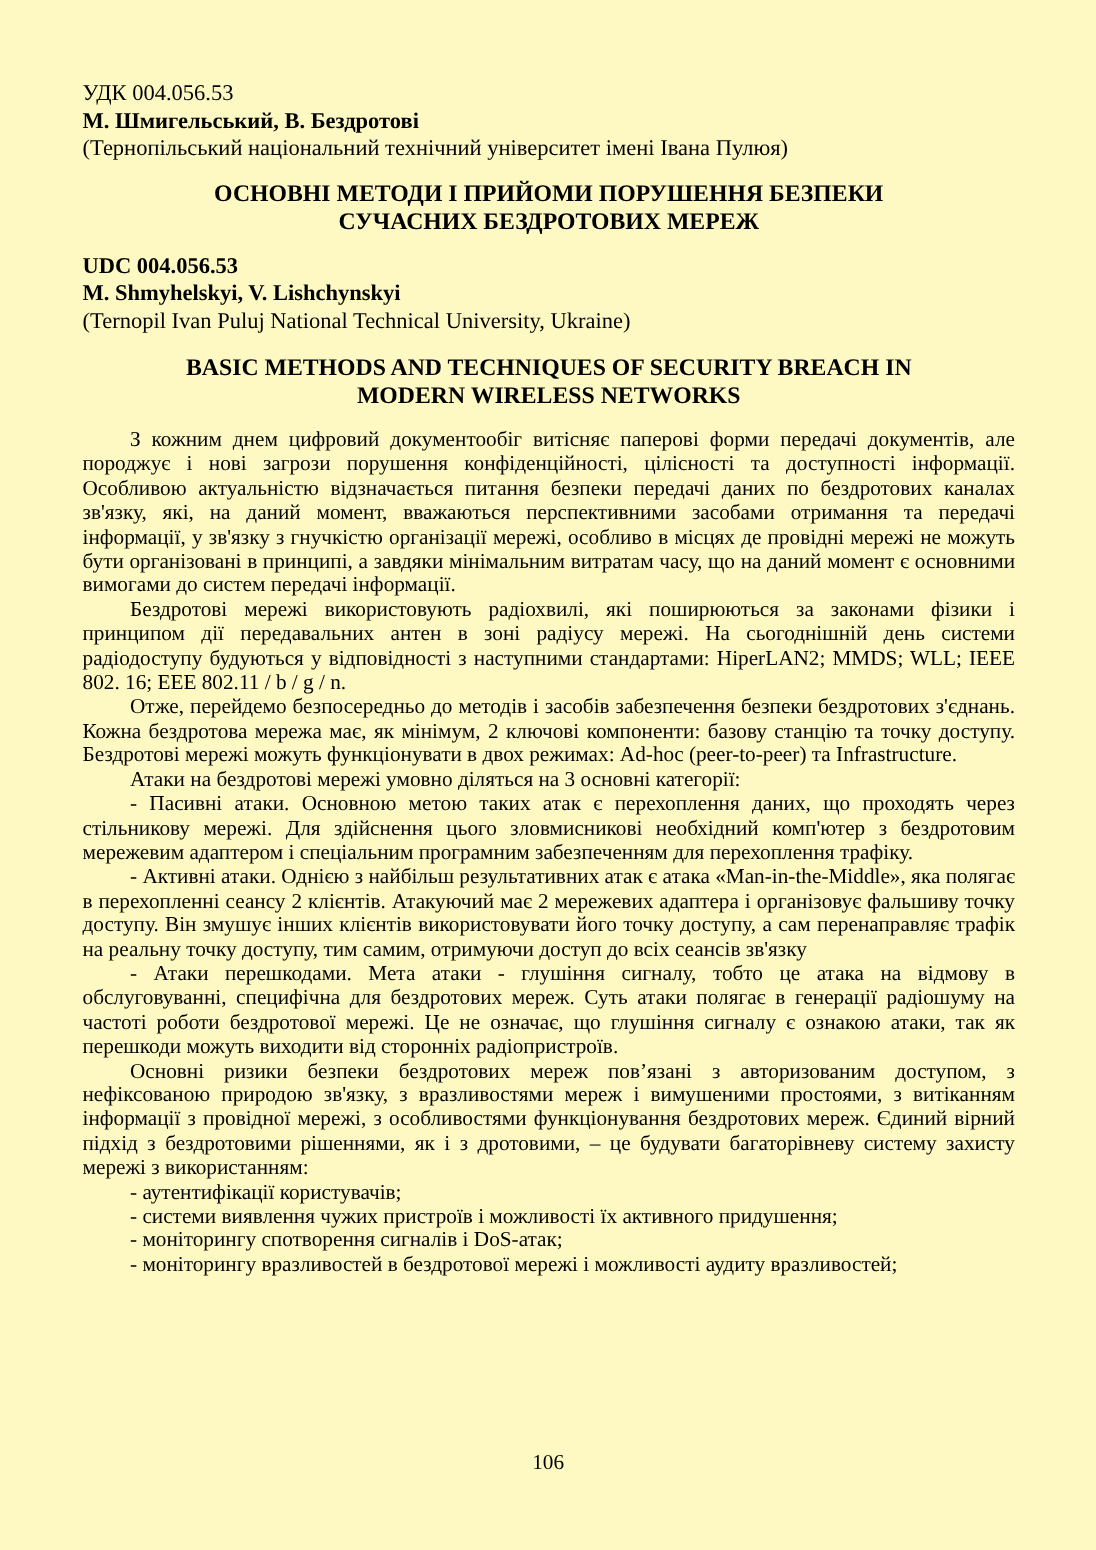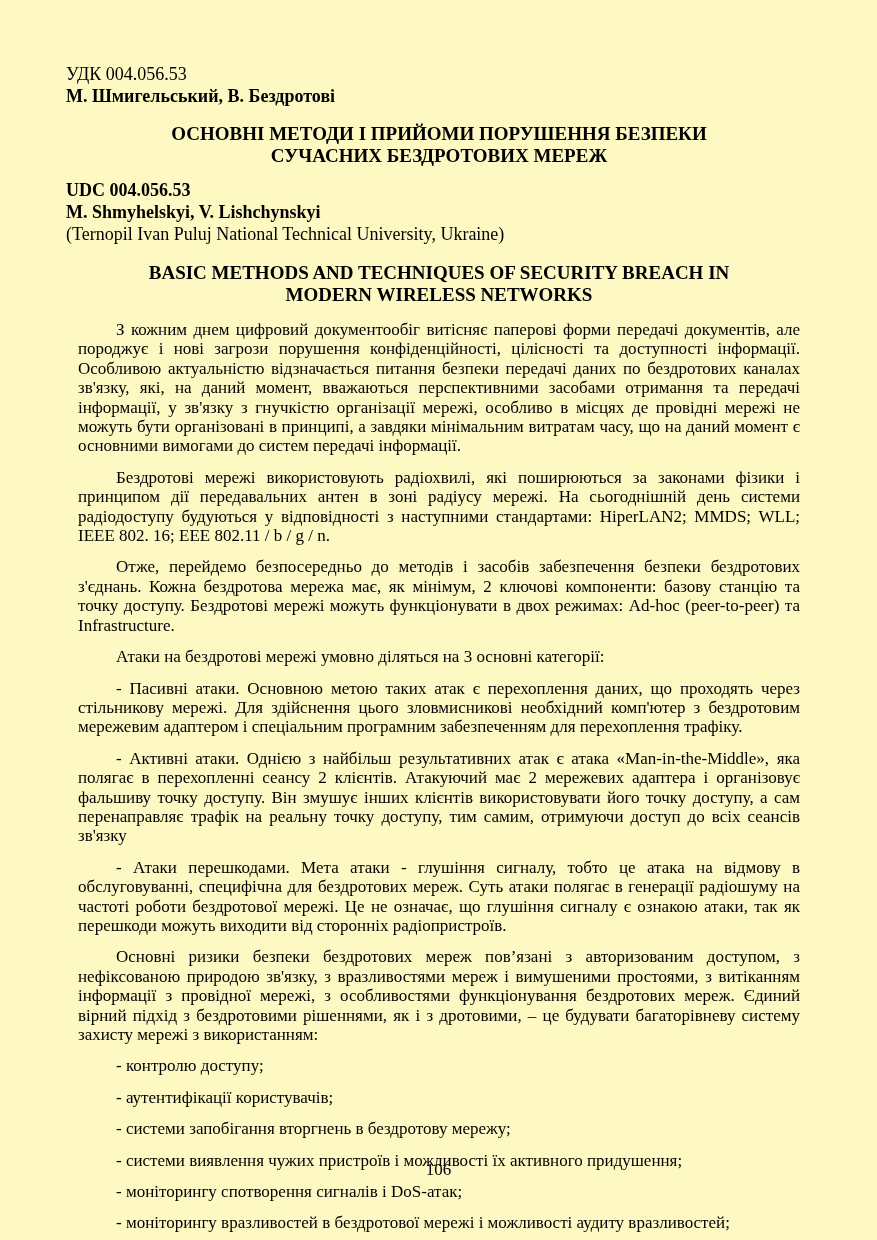--- a/index.html
+++ b/index.html
@@ -38,61 +38,60 @@
   }
   .title-en {
     margin: 17px auto 14px auto;
     max-width: 660px;
   }
   .body-text p {
     font-size: 17px;
     line-height: 19.4px;
     text-align: justify;
     text-indent: 38px;
-    margin: 12px;
+    margin: 0;
   }
   .page-number {
     position: absolute;
     left: 0;
     right: 0;
     top: 1160px;
     text-align: center;
     font-size: 17px;
     line-height: 20px;
   }
 </style>
 </head>
 <body>
 
 <div class="page">
   <div class="content">
 
     <div class="hdr">УДК 004.056.53</div>
     <div class="hdr bold">М. Шмигельський, В. Бездротові</div>
+    <div class="hdr">(Тернопільський національний технічний університет імені Івана Пулюя)</div>
 
     <div class="title">ОСНОВНІ МЕТОДИ І ПРИЙОМИ ПОРУШЕННЯ БЕЗПЕКИ СУЧАСНИХ БЕЗДРОТОВИХ МЕРЕЖ</div>
 
     <div class="hdr bold">UDC 004.056.53</div>
     <div class="hdr bold">M. Shmyhelskyi, V. Lishchynskyi</div>
     <div class="hdr">(Ternopil Ivan Puluj National Technical University, Ukraine)</div>
 
     <div class="title title-en">BASIC METHODS AND TECHNIQUES OF SECURITY BREACH IN MODERN WIRELESS NETWORKS</div>
 
     <div class="body-text">
       <p>З кожним днем цифровий документообіг витісняє паперові форми передачі документів, але породжує і нові загрози порушення конфіденційності, цілісності та доступності інформації. Особливою актуальністю відзначається питання безпеки передачі даних по бездротових каналах зв'язку, які, на даний момент, вважаються перспективними засобами отримання та передачі інформації, у зв'язку з гнучкістю організації мережі, особливо в місцях де провідні мережі не можуть бути організовані в принципі, а завдяки мінімальним витратам часу, що на даний момент є основними вимогами до систем передачі інформації.</p>
       <p>Бездротові мережі використовують радіохвилі, які поширюються за законами фізики і принципом дії передавальних антен в зоні радіусу мережі. На сьогоднішній день системи радіодоступу будуються у відповідності з наступними стандартами: HiperLAN2; MMDS; WLL; IEEE 802. 16; EEE 802.11 / b / g / n.</p>
       <p>Отже, перейдемо безпосередньо до методів і засобів забезпечення безпеки бездротових з'єднань. Кожна бездротова мережа має, як мінімум, 2 ключові компоненти: базову станцію та точку доступу. Бездротові мережі можуть функціонувати в двох режимах: Ad-hoc (peer-to-peer) та Infrastructure.</p>
       <p>Атаки на бездротові мережі умовно діляться на 3 основні категорії:</p>
       <p>- Пасивні атаки. Основною метою таких атак є перехоплення даних, що проходять через стільникову мережі. Для здійснення цього зловмисникові необхідний комп'ютер з бездротовим мережевим адаптером і спеціальним програмним забезпеченням для перехоплення трафіку.</p>
       <p>- Активні атаки. Однією з найбільш результативних атак є атака «Man-in-the-Middle», яка полягає в перехопленні сеансу 2 клієнтів. Атакуючий має 2 мережевих адаптера і організовує фальшиву точку доступу. Він змушує інших клієнтів використовувати його точку доступу, а сам перенаправляє трафік на реальну точку доступу, тим самим, отримуючи доступ до всіх сеансів зв'язку</p>
       <p>- Атаки перешкодами. Мета атаки - глушіння сигналу, тобто це атака на відмову в обслуговуванні, специфічна для бездротових мереж. Суть атаки полягає в генерації радіошуму на частоті роботи бездротової мережі. Це не означає, що глушіння сигналу є ознакою атаки, так як перешкоди можуть виходити від сторонніх радіопристроїв.</p>
       <p>Основні ризики безпеки бездротових мереж пов’язані з авторизованим доступом, з нефіксованою природою зв'язку, з вразливостями мереж і вимушеними простоями, з витіканням інформації з провідної мережі, з особливостями функціонування бездротових мереж. Єдиний вірний підхід з бездротовими рішеннями, як і з дротовими, – це будувати багаторівневу систему захисту мережі з використанням:</p>
-      <p>- контролю доступу;</p>
       <p>- аутентифікації користувачів;</p>
-      <p>- системи запобігання вторгнень в бездротову мережу;</p>
       <p>- системи виявлення чужих пристроїв і можливості їх активного придушення;</p>
       <p>- моніторингу спотворення сигналів і DoS-атак;</p>
       <p>- моніторингу вразливостей в бездротової мережі і можливості аудиту вразливостей;</p>
     </div>
 
   </div>
 
   <div class="page-number">106</div>
 </div>
 

